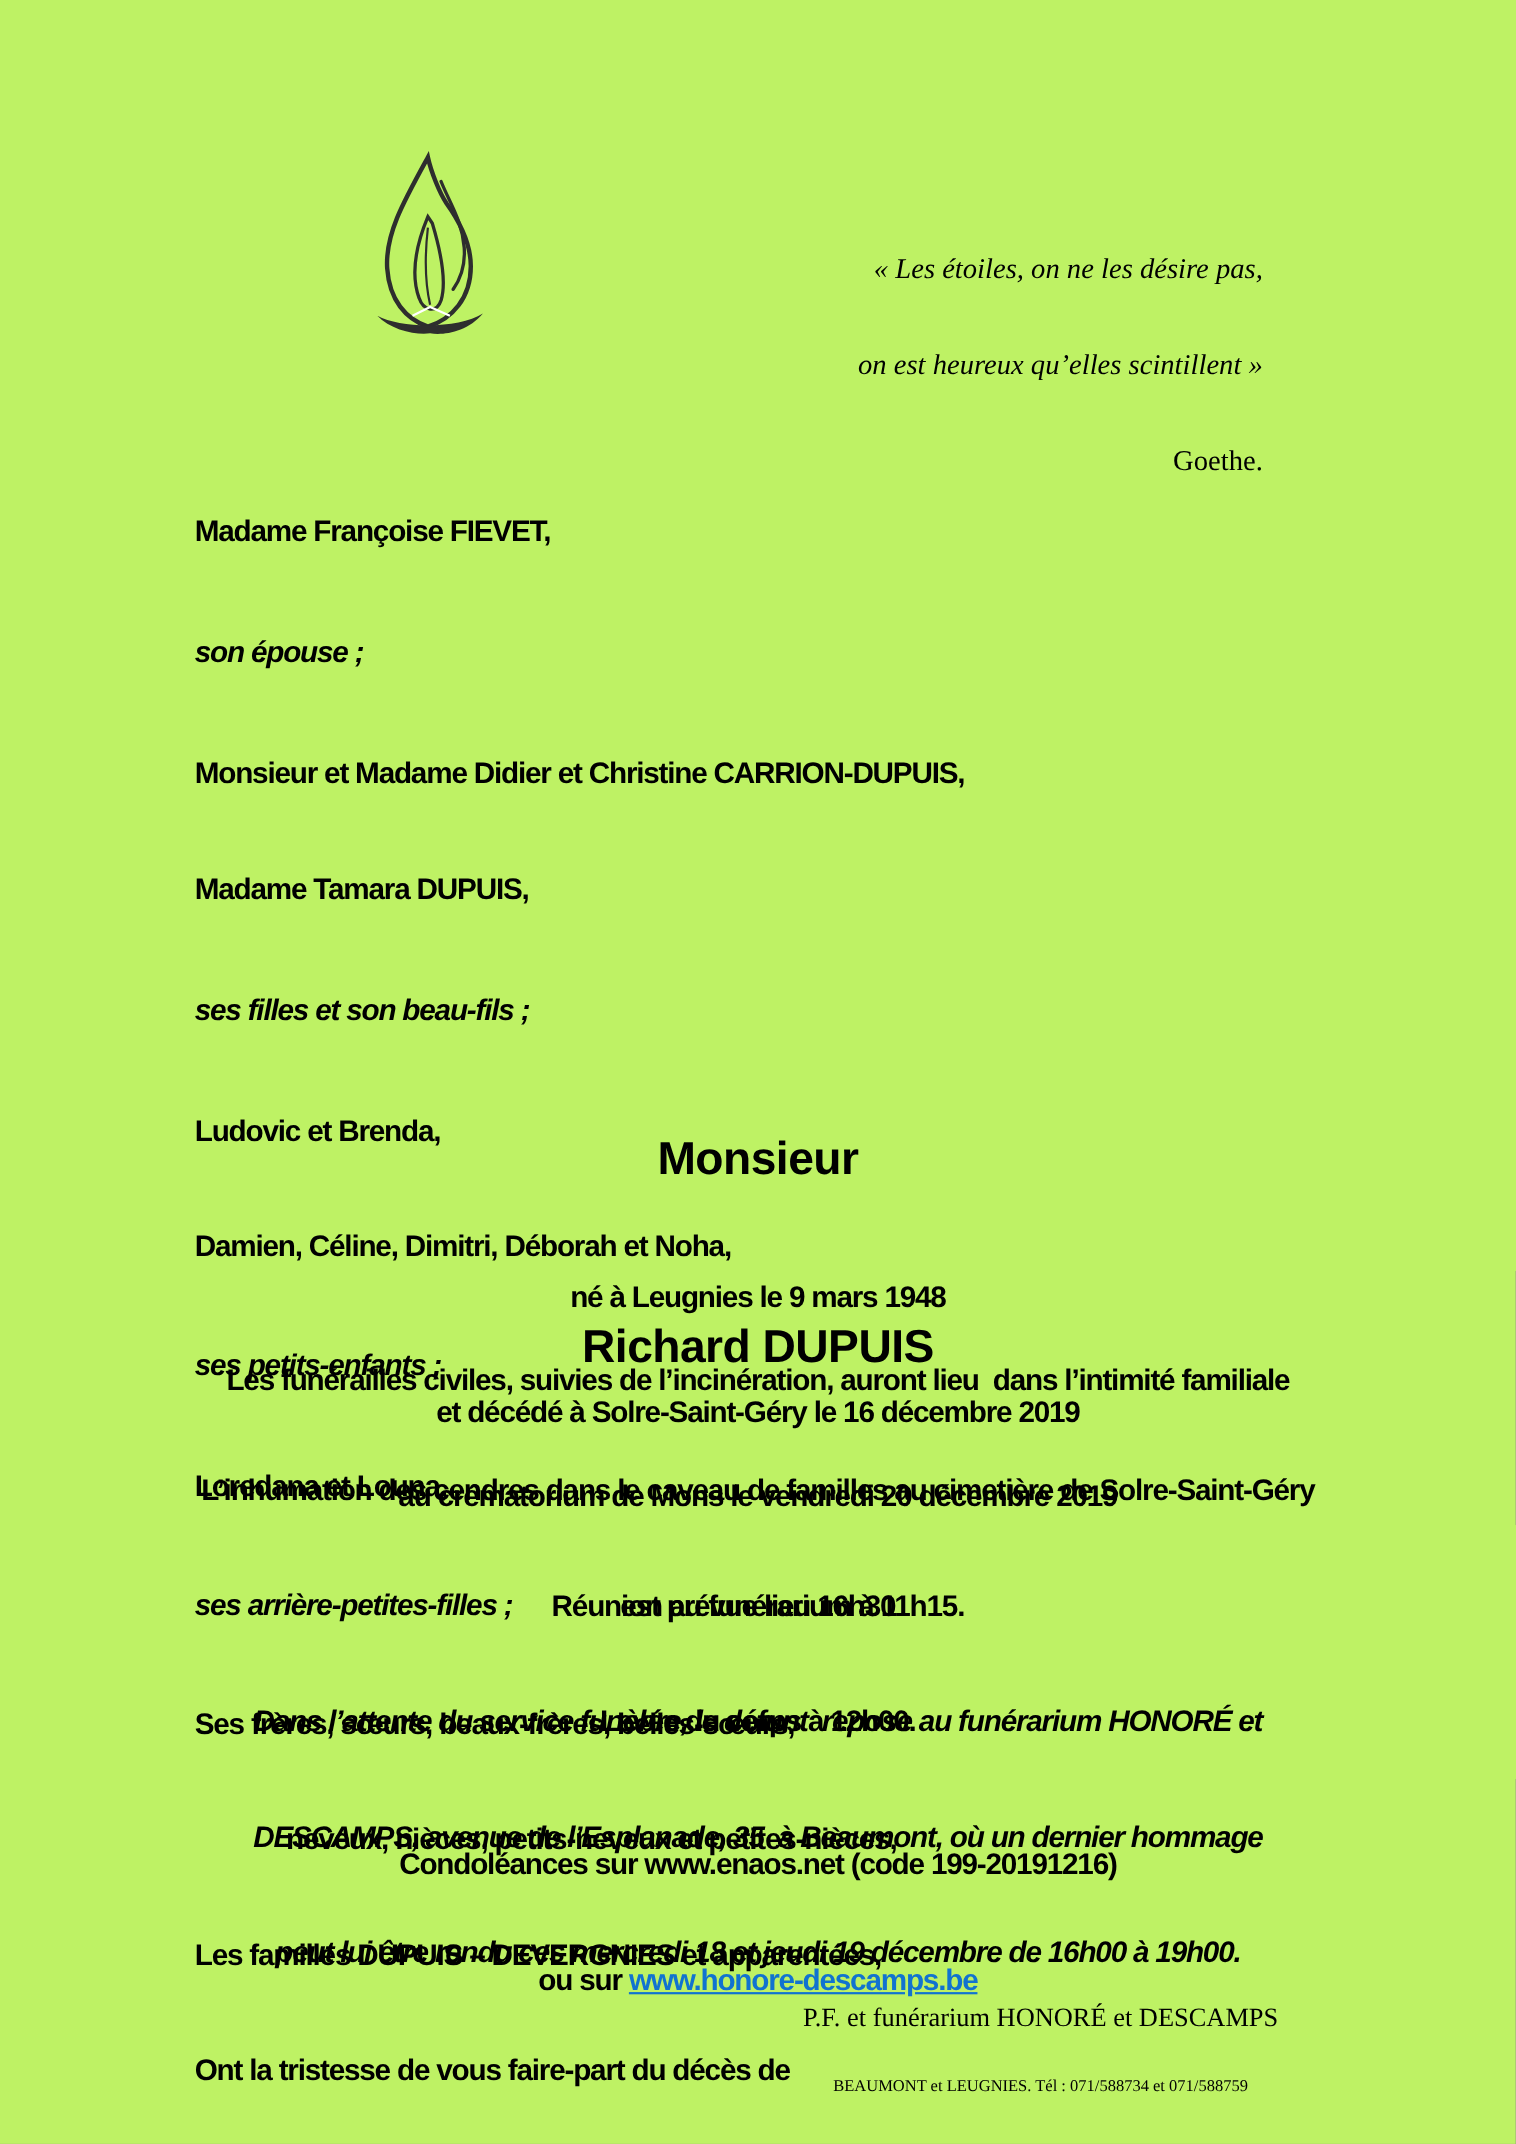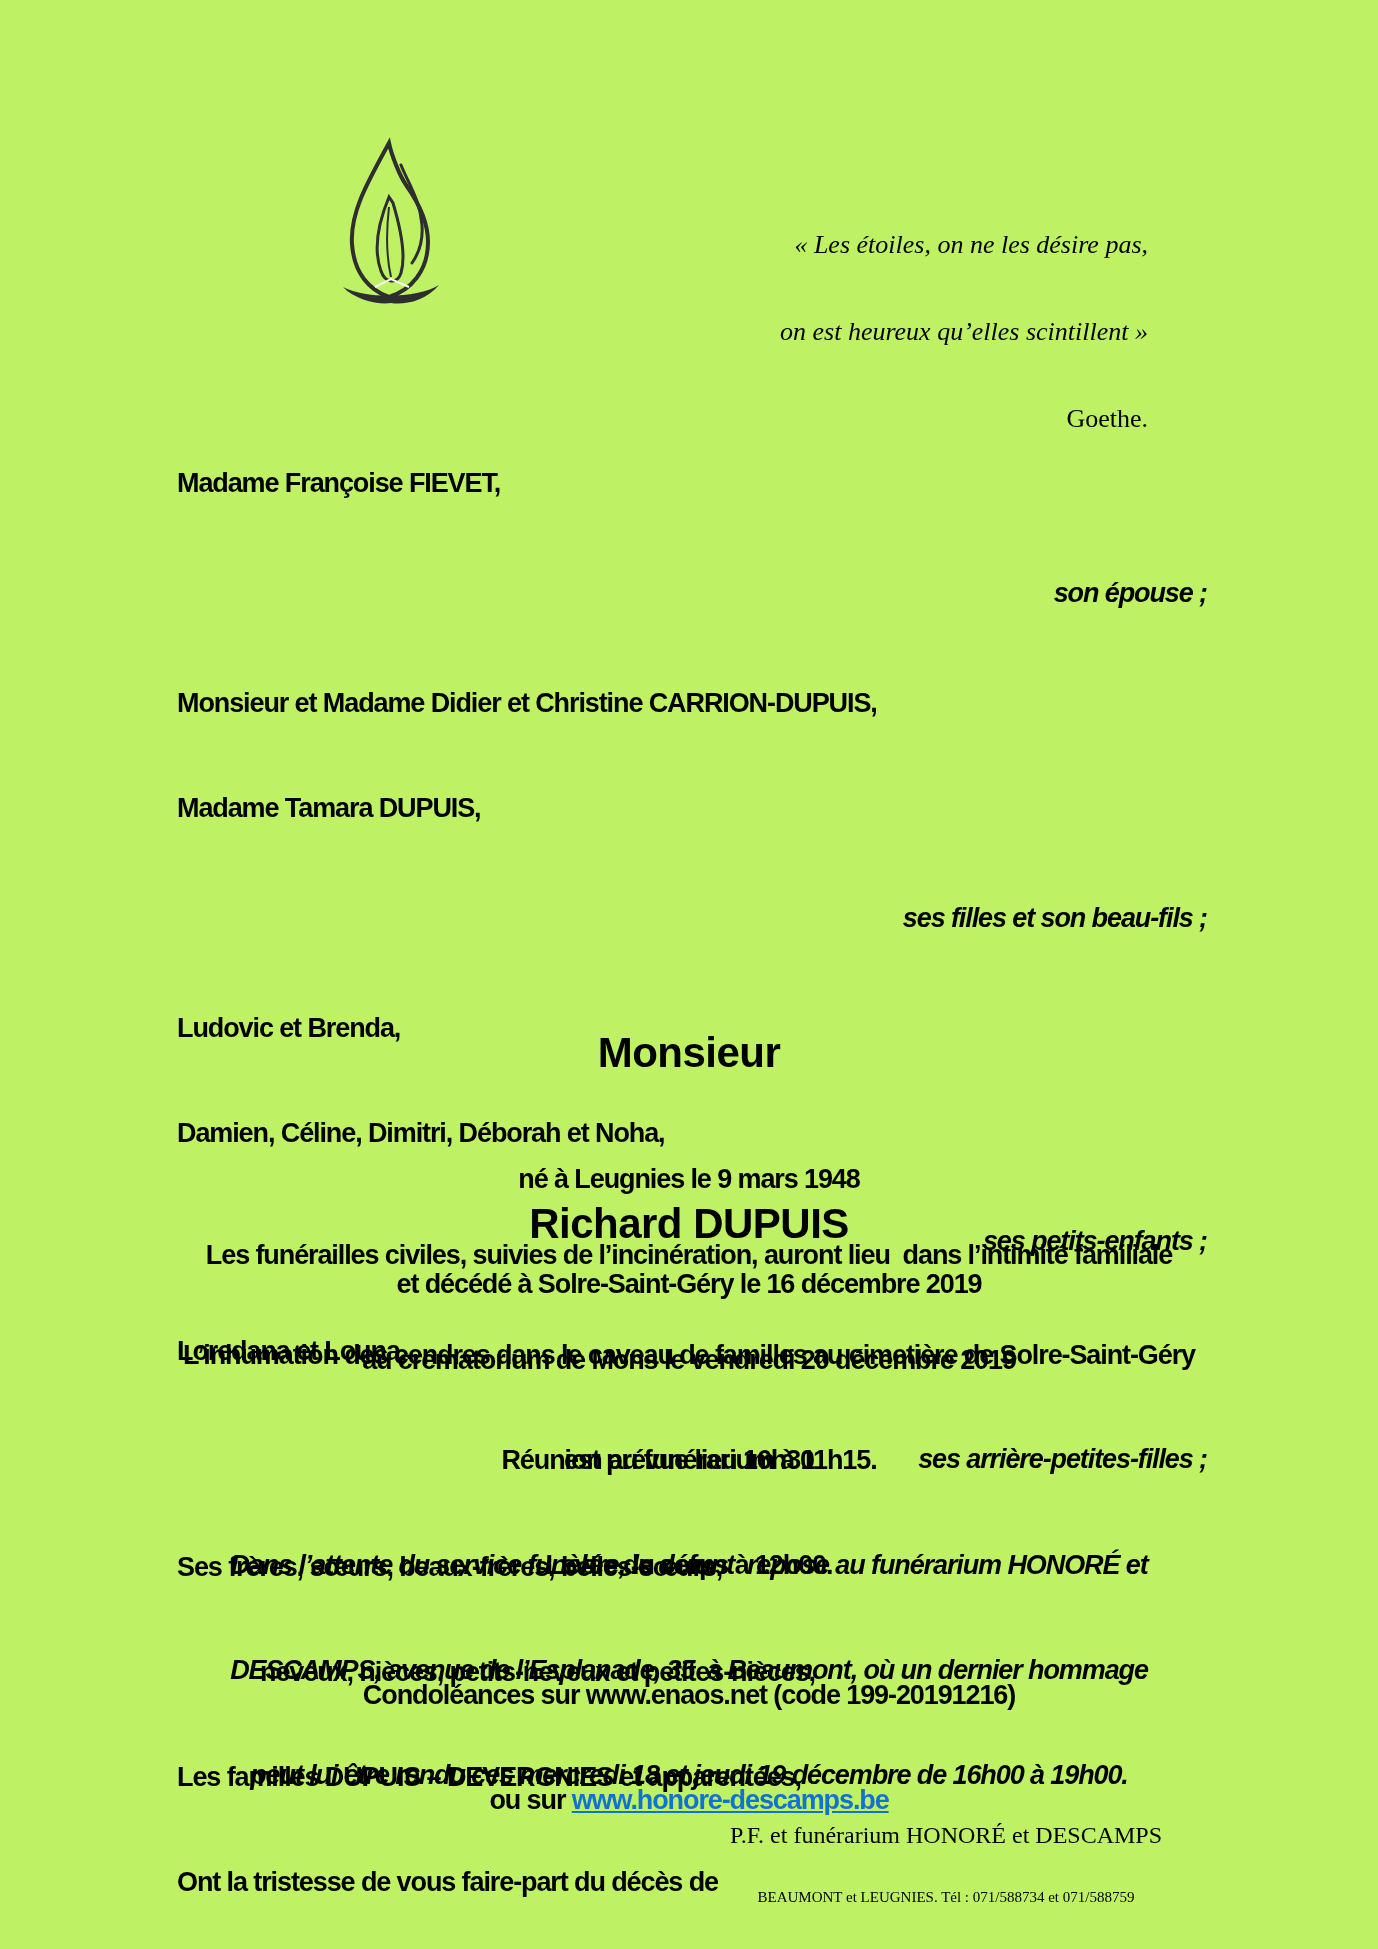--- a/index.html
+++ b/index.html
@@ -14,21 +14,21 @@
   }
   
   .b {
     font-weight:bold;
     font-size:27px;
     letter-spacing:-1.1px;
     line-height:35px;
     white-space:pre;
   }
   .names-block { position:absolute; left:177px; right:171px; top:396px; }
-  .right-label { text-align:right; font-style:italic; }
+  .right-label { font-style:italic; }
   .indent { padding-left:83px; }
   .mt3 { margin-top:3px; } .mt5 { margin-top:5px; }
 
   .center-block { position:absolute; left:0; right:0; text-align:center; }
   .title-block {
     top:910px;
     font-weight:bold; font-size:42px; line-height:57px;
     letter-spacing:-0.5px; white-space:pre;
   }
   .dates-block { top:1092px; }

